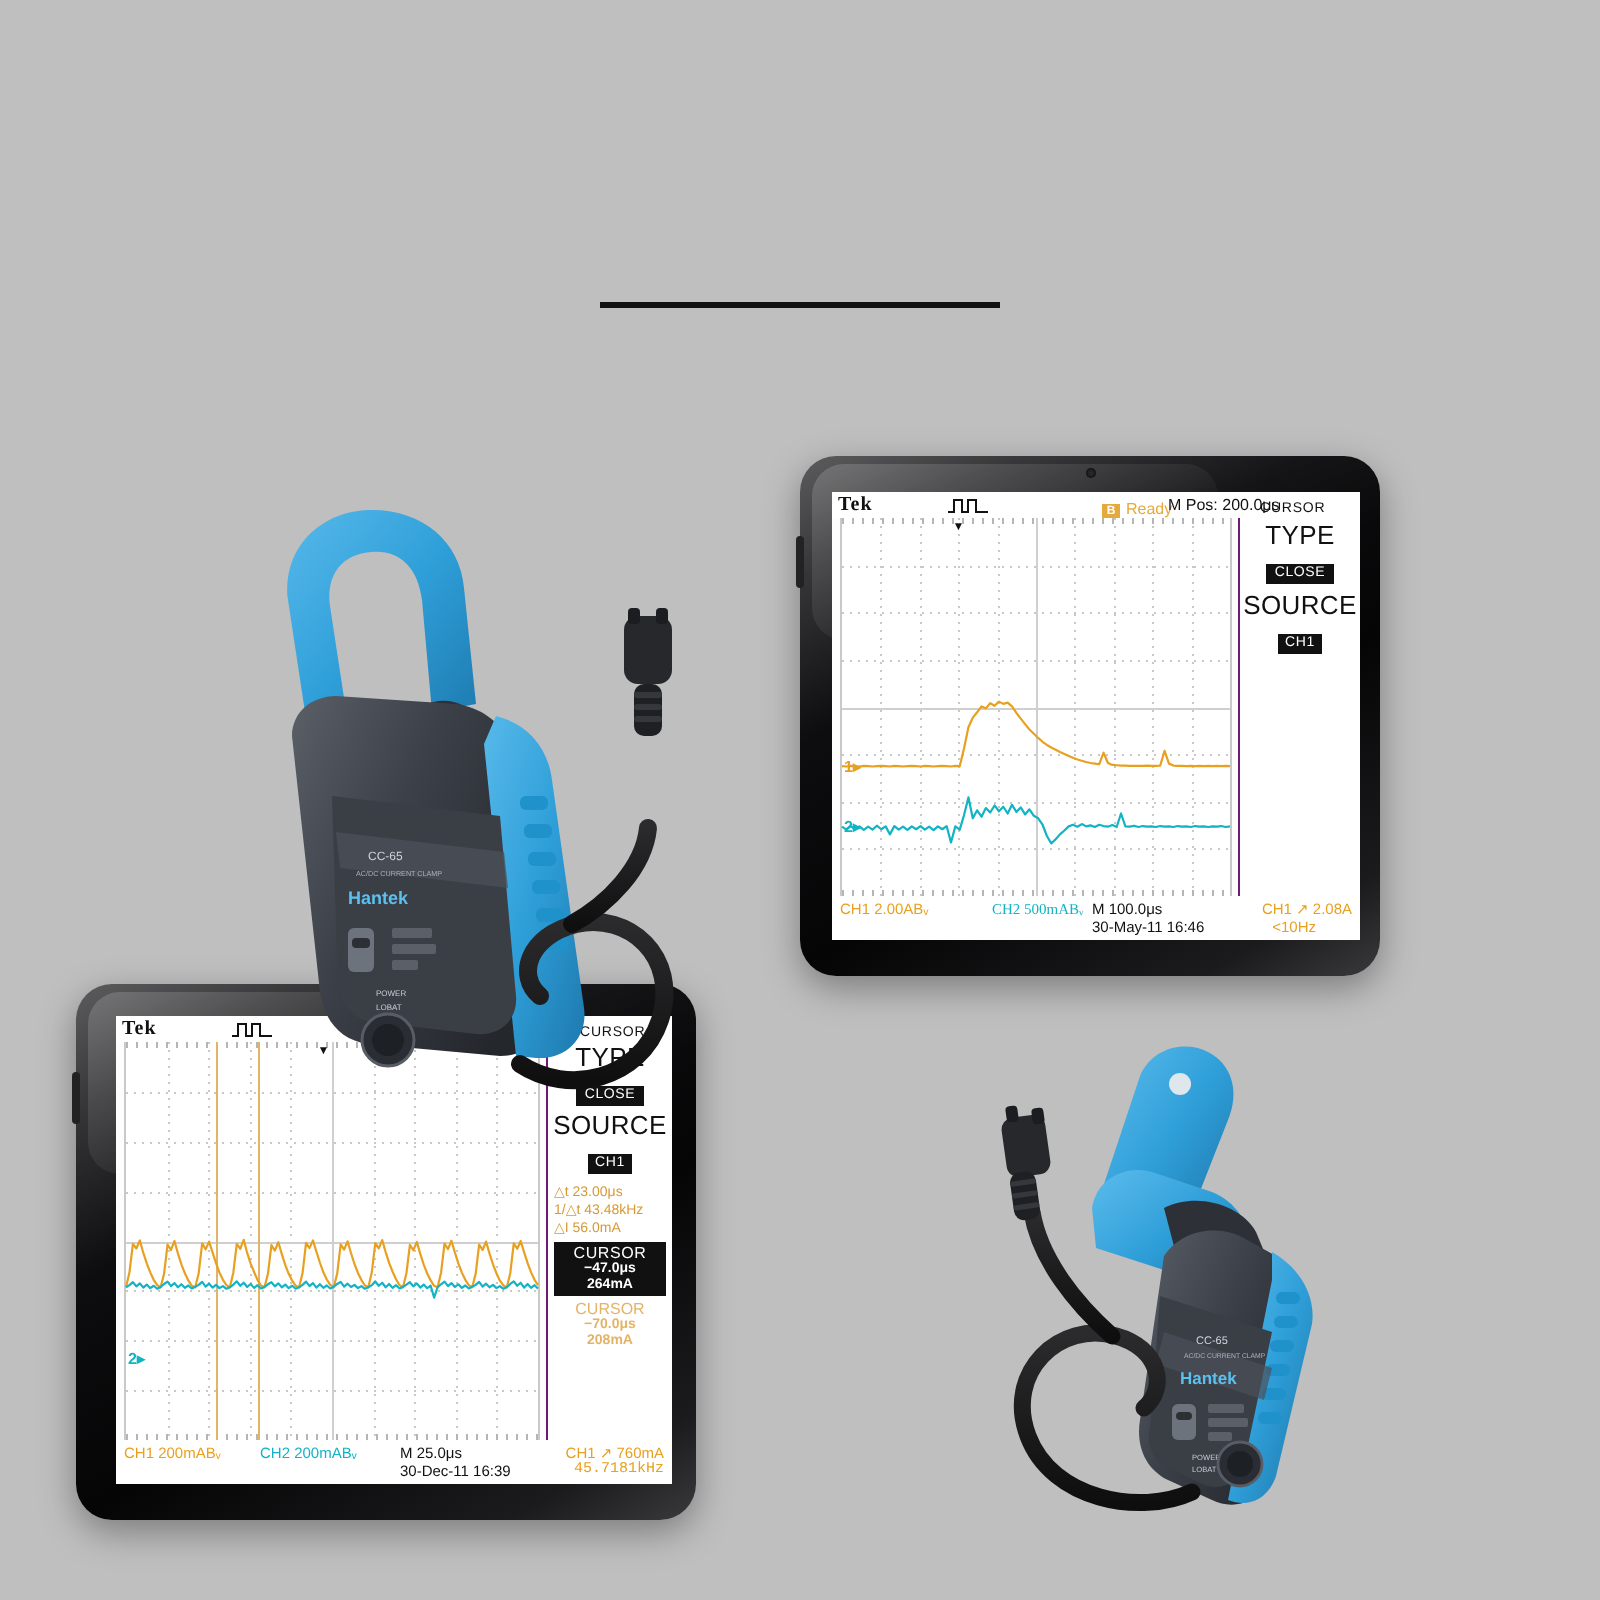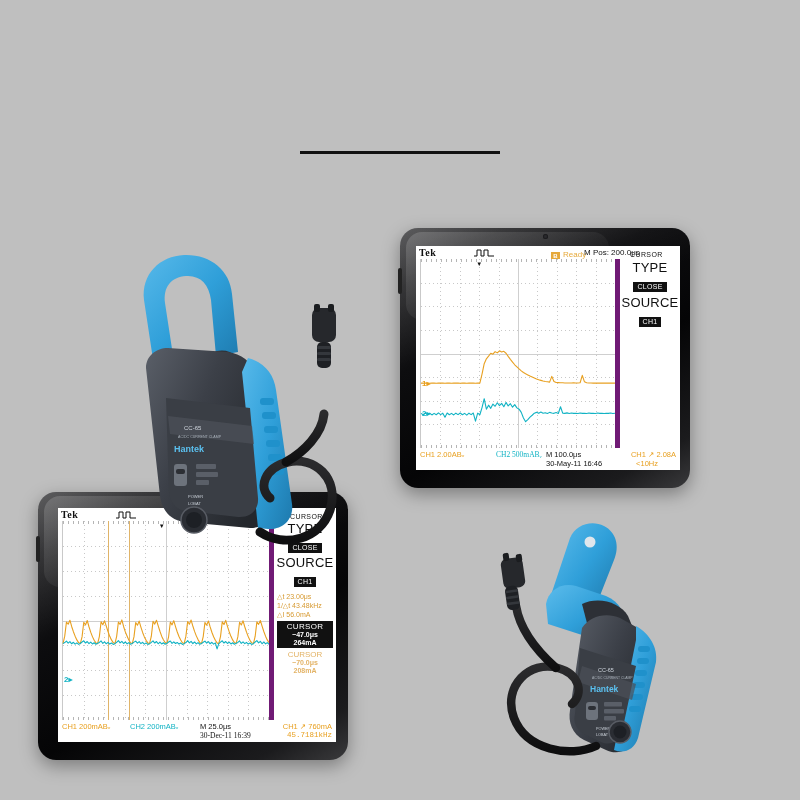--- a/index.html
+++ b/index.html
@@ -70,21 +70,21 @@
   .tick-top,.tick-bot{position:absolute;left:0;right:0;height:3px;
     background:repeating-linear-gradient(to right,#b5b5b5 0 1px,transparent 1px 5px);}
 
   .trigmark{position:absolute;color:#111;font-size:8px;line-height:8px;}
   .chmark{position:absolute;font-size:8px;font-weight:700;line-height:8px;}
   .ch1c{color:#e8a020;}
   .ch2c{color:#12b3c4;}
   .cursor-line{position:absolute;top:0;bottom:0;width:1px;background:#e0b469;}
 
   .sidepanel{position:absolute;top:13px;bottom:0;background:#fff;
-    border-left:5px solid #701a75;text-align:center;color:#111;}
+    border-left:1px solid #701a75;text-align:center;color:#111;}
   .sp-big{font-size:13px;line-height:14px;letter-spacing:.2px;}
   .sp-chip{display:inline-block;background:#111;color:#fff;
     font-size:7px;line-height:10px;padding:0 4px;letter-spacing:.3px;}
   .sp-meas{font-size:7px;line-height:9px;color:#d79a32;text-align:left;padding-left:3px;}
   .sp-cursorbox{background:#111;color:#fff;margin:2px 3px 0 3px;padding:1px 0;}
   .sp-cursorbox .t{font-size:8px;line-height:9px;letter-spacing:.3px;}
   .sp-cursorbox .v{font-size:7px;line-height:8px;font-weight:700;}
   .sp-cursor2{color:#e3b366;margin-top:2px;}
   .sp-cursor2 .t{font-size:8px;line-height:9px;}
   .sp-cursor2 .v{font-size:7px;line-height:8px;font-weight:700;}
@@ -239,21 +239,21 @@
           <div class="t">CURSOR</div>
           <div class="v">−70.0μs</div>
           <div class="v">208mA</div>
         </div>
       </div>
 
       <div class="statusbar">
         <span class="sb ch1c" style="left:4px;top:2px;">CH1  200mABᵥ</span>
         <span class="sb ch2c" style="left:72px;top:2px;">CH2  200mABᵥ</span>
         <span class="sb" style="left:142px;top:2px;">M 25.0μs</span>
-        <span class="sb" style="left:142px;top:11px;font-family:Liberation Serif, serif;">30-Dec-11 16:39</span>
+        <span class="sb" style="left:142px;top:11px;">30-Dec-11 16:39</span>
         <span class="sb ch1c" style="right:4px;top:2px;">CH1  ↗  760mA</span>
         <span class="sb ch1c" style="right:4px;top:11px;font-family:Liberation Mono, monospace;">45.7181kHz</span>
       </div>
     </div>
   </div>
 
   <div class="clampwrap" style="left:108px;top:248px;width:236px;height:206px;">
     <svg width="236" height="206" viewBox="0 0 236 206">
       <defs>
         <linearGradient id="blu1" x1="0" y1="0" x2="1" y2="1">

